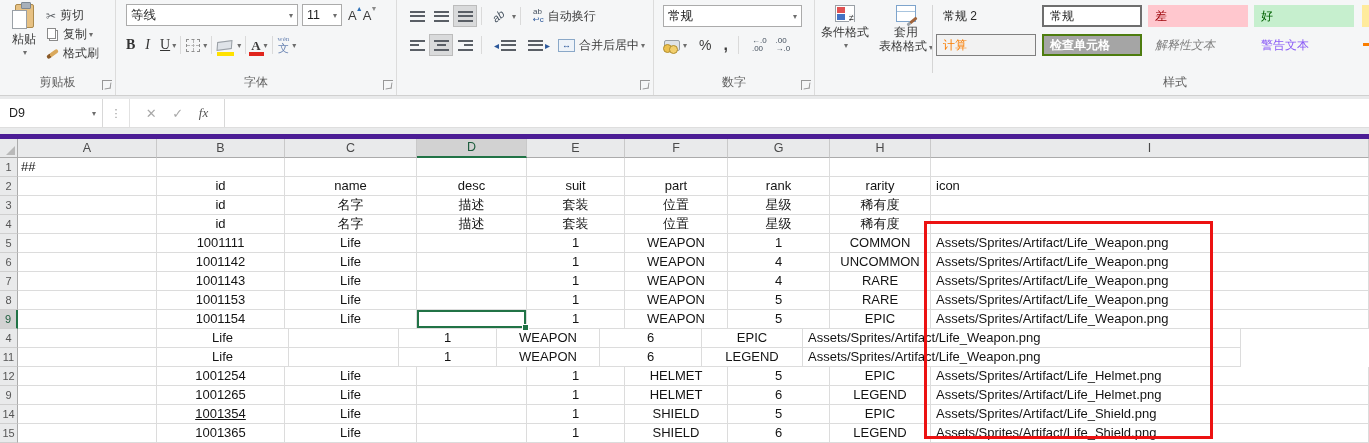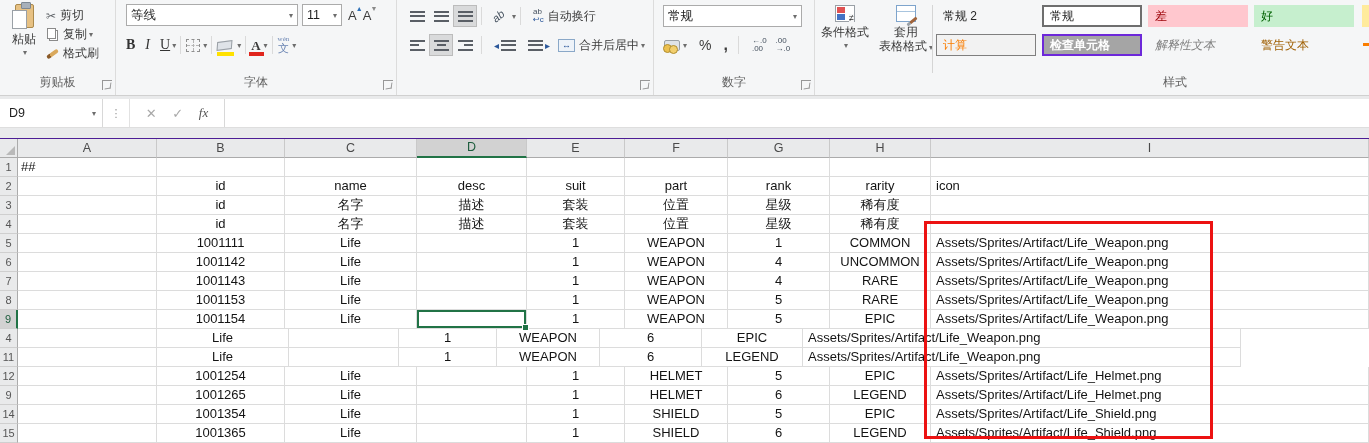--- a/index.html
+++ b/index.html
@@ -100,29 +100,29 @@
   .tabic::before{content:"";position:absolute;left:0;right:0;top:5px;border-top:1px solid #a8c4de;}
   .tabic::after{content:"";position:absolute;right:-3px;bottom:-2px;width:12px;height:3px;background:linear-gradient(90deg,#9aa0a6 35%,#a0643c 35%);transform:rotate(-40deg);border-radius:1px;}
   .gallery{position:absolute;left:117px;top:5px;right:0;bottom:22px;border-left:1px solid #d5d5d5;padding-left:3px;overflow:hidden;}
   .grow2{display:flex;gap:6px;margin-bottom:7px;}
   .gcell{width:100px;height:22px;font-size:12px;line-height:20px;padding-left:6px;color:#262626;border:1px solid transparent;white-space:nowrap;}
   .gs-normal{}
   .gs-normal-sel{background:#fff;border:2px solid #6e6e6e;line-height:18px;}
   .gs-bad{background:#ffc7ce;color:#9c0006;}
   .gs-good{background:#c6efce;color:#006100;}
   .gs-calc{background:#f2f2f2;border:1px solid #7f7f7f;color:#fa7d00;}
-  .gs-check{background:#a5a5a5;border:2px solid #6d28d9;color:#fff;font-weight:bold;line-height:18px;}
+  .gs-check{background:#a5a5a5;border:2px solid #4d7c0f;color:#fff;font-weight:bold;line-height:18px;}
   .gs-explain{font-style:italic;color:#7f7f7f;}
-  .gs-warning{color:#a16207;}
+  .gs-warning{color:#8b5cf6;}
   .sliver1{position:absolute;right:0;top:0;width:7px;height:22px;background:#ffeb9c;}
   .sliver2{position:absolute;right:0;top:29px;width:7px;height:22px;}
   .sliver2::before{content:"";position:absolute;left:1px;top:9px;width:6px;height:3px;background:#fa7d00;}
 
   
-  .fbar{position:absolute;top:96px;left:0;right:0;height:43px;background:#e9eaeb;border-bottom:1px solid #4c1d95;}
+  .fbar{position:absolute;top:96px;left:0;right:0;height:43px;background:#e9eaeb;border-bottom:5px solid #4c1d95;}
   .fwhite{position:absolute;top:3px;left:0;right:0;height:29px;background:#fff;border-bottom:1px solid #dedede;display:flex;align-items:center;}
   .namebox{width:103px;height:100%;border-right:1px solid #d8d8d8;display:flex;align-items:center;padding:0 6px 0 9px;font-size:12.5px;color:#1f1f1f;}
   .namebox .dd{margin-left:auto;}
   .dots{width:26px;text-align:center;color:#9a9a9a;font-size:11px;}
   .fxgrp{width:96px;height:100%;border-left:1px solid #e2e2e2;border-right:1px solid #d8d8d8;display:flex;align-items:center;justify-content:space-around;padding:0 8px;}
   .fx-x,.fx-ck{color:#a8a8a8;font-size:13px;}
   .fx-fx{font-family:"Liberation Serif",serif;font-style:italic;font-size:13px;color:#555;}
   .finput{flex:1;height:100%;}
 
   
@@ -537,21 +537,21 @@
       <div class="gc ac" style="width: 110px;"></div>
       <div class="gc ac" style="width: 98px;">1</div>
       <div class="gc ac" style="width: 103px;">HELMET</div>
       <div class="gc ac" style="width: 102px;">6</div>
       <div class="gc ac" style="width: 101px;">LEGEND</div>
       <div class="gc al pad" style="width: 438px;">Assets/Sprites/Artifact/Life_Helmet.png</div>
     </div>
     <div class="grow">
       <div class="rh">14</div>
       <div class="gc al" style="width: 139px;"></div>
-      <div class="gc ac" style="width: 128px;">1001354</div>
+      <div class="gc ac" style="width: 128px; text-decoration: underline;">1001354</div>
       <div class="gc ac" style="width: 132px;">Life</div>
       <div class="gc ac" style="width: 110px;"></div>
       <div class="gc ac" style="width: 98px;">1</div>
       <div class="gc ac" style="width: 103px;">SHIELD</div>
       <div class="gc ac" style="width: 102px;">5</div>
       <div class="gc ac" style="width: 101px;">EPIC</div>
       <div class="gc al pad" style="width: 438px;">Assets/Sprites/Artifact/Life_Shield.png</div>
     </div>
     <div class="grow">
       <div class="rh">15</div>

